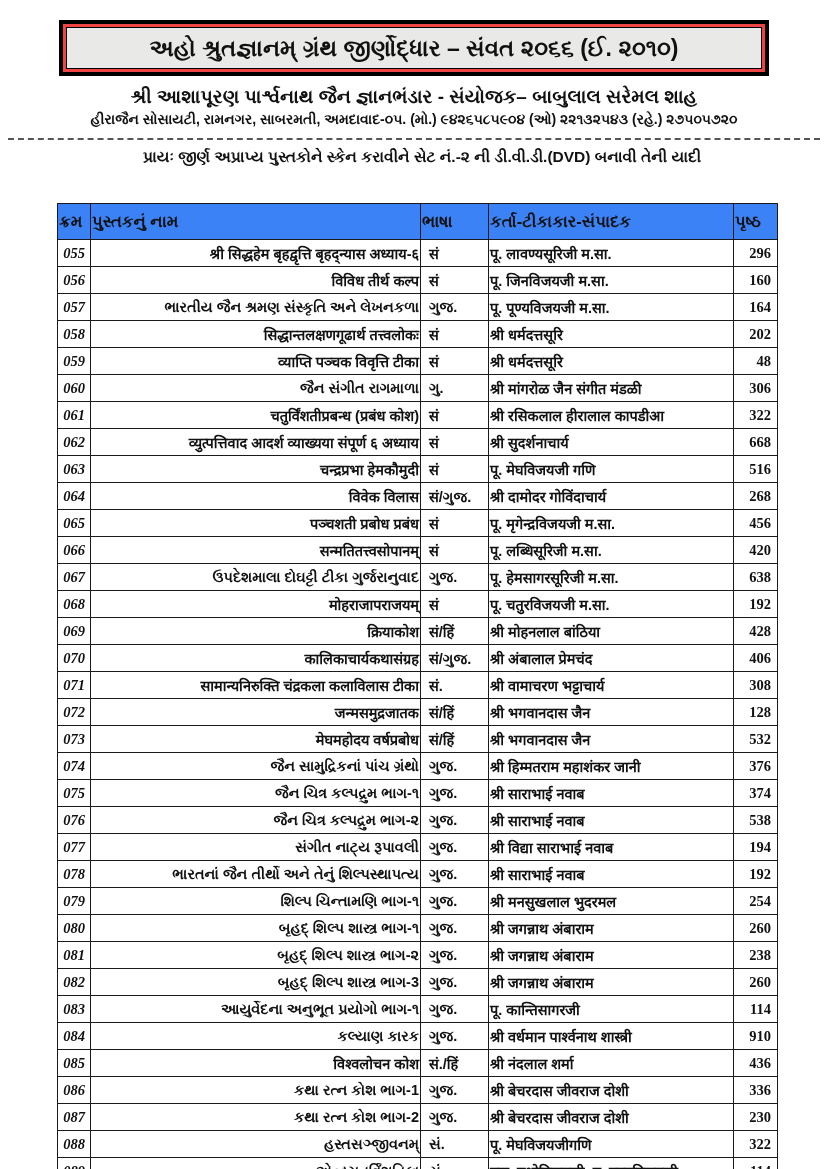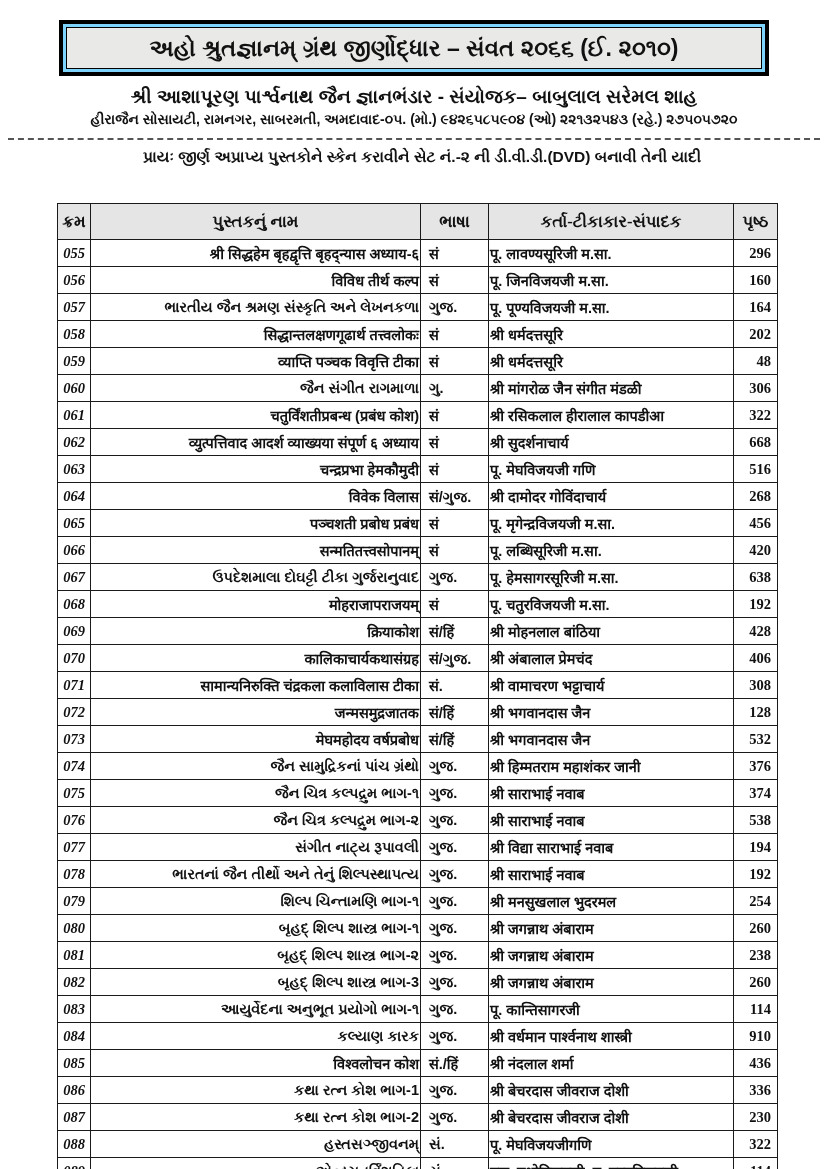--- a/index.html
+++ b/index.html
@@ -6,21 +6,21 @@
   body{
     width:828px;height:1169px;background:#ffffff;color:#111;
     font-family:"Liberation Sans","DejaVu Sans",sans-serif;
     -webkit-font-smoothing:antialiased;
   }
   .page{position:relative;width:828px;height:1169px;overflow:hidden;}
 
   
   .banner-outer{
     margin:20px auto 10px auto;width:696px;border:4px solid #000;
-    padding:3px;background:#7dd3fc;
+    padding:3px;background:#ef4444;
   }
   .banner-inner{
     border:1px solid #000;background:var(--banner-bg,#e9e9e7);
     text-align:center;font-weight:bold;font-size:23px;line-height:40px;
   }
 
   .org-line{
     margin-top:8px;text-align:center;font-weight:bold;font-size:19px;
   }
   .address-line{
@@ -49,23 +49,22 @@
   table.books th, table.books td{
     border:1.6px solid #1a1a1a;font-weight:bold;overflow:hidden;
     white-space:nowrap;
   }
   col.w-serial{width:33px;}
   col.w-title{width:330px;}
   col.w-lang{width:68px;}
   col.w-author{width:245px;}
   col.w-pages{width:44px;}
   table.books thead th{
-    height:33px;font-size:16.5px;text-align:center;vertical-align:middle;
-    background:#e5e5e5;
-    font-family:Liberation Serif, serif;
+    height:33px;font-size:16.5px;text-align:left;vertical-align:middle;
+    background:#3b82f6;
   }
   table.books tbody td{
     height:24px;font-size:14.5px;vertical-align:middle;
   }
   td.c-serial{font-size:13px;text-align:center;font-family:"Liberation Serif","DejaVu Serif",serif;font-style:italic;}
   td.c-title{padding-left:8px;text-align:right;}
   td.c-lang{padding-left:8px;}
   td.c-author{}
   td.c-pages{font-size:13px;text-align:right;padding-right:6px;font-family:"Liberation Serif","DejaVu Serif",serif;}
 </style>

